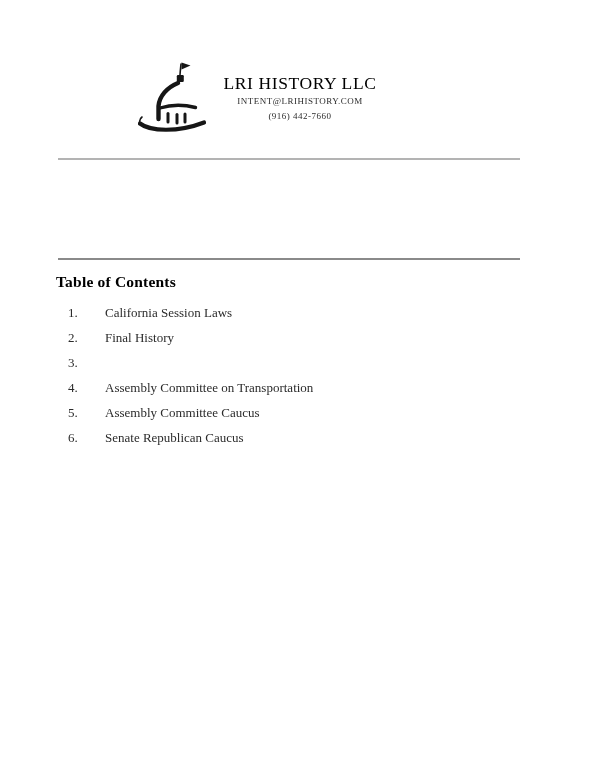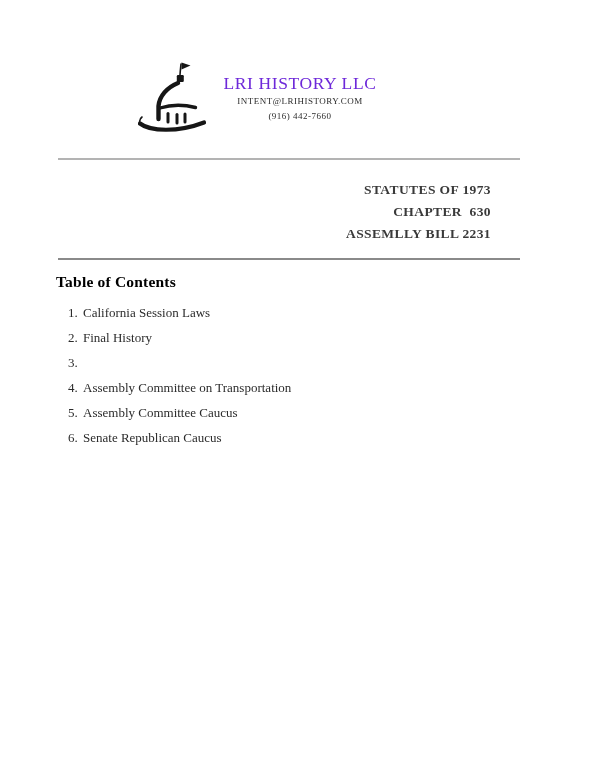--- a/index.html
+++ b/index.html
@@ -24,21 +24,21 @@
   .brand {
     position: absolute;
     left: 188px;
     top: 73px;
     width: 224px;
     text-align: center;
   }
   .brand-name {
     font-size: 17.5px;
     letter-spacing: 0.6px;
-    color: #6d28d9;
+    color: #000000;
     white-space: nowrap;
   }
   .brand-contact {
     font-size: 9px;
     letter-spacing: 0.5px;
     line-height: 14.5px;
     color: #2b2b2b;
   }
   .brand-contact div { white-space: nowrap; }
 
@@ -90,21 +90,21 @@
     top: 300px;
   }
   .toc-item {
     display: flex;
     height: 25px;
     line-height: 25px;
     font-size: 13px;
     color: #2b2b2b;
   }
   .toc-num { min-width: 15px; }
-  .toc-label { margin-left: 0; white-space: nowrap; }
+  .toc-label { margin-left: 22px; white-space: nowrap; }
 
   .logo svg path, .logo svg line { stroke: #161616; fill: none; stroke-linecap: round; }
   .logo svg .fill { fill: #161616; stroke: none; }
 </style>
 </head>
 <body>
 
 <div class="page">
 
   <div class="logo">
@@ -132,25 +132,20 @@
   <div class="brand">
     <div class="brand-name">LRI HISTORY LLC</div>
     <div class="brand-contact">
       <div>INTENT@LRIHISTORY.COM</div>
       <div>(916) 442-7660</div>
     </div>
   </div>
 
   <div class="rule-1"></div>
 
-  <div class="ref-block">
-    <div class="ref-line">STATUTES OF 1973</div>
-    <div class="ref-line">CHAPTER  630</div>
-    <div class="ref-line">ASSEMLLY BILL 2231</div>
-  </div>
 
   <div class="rule-2"></div>
 
   <div class="toc-heading">Table of Contents</div>
 
   <div class="toc-list">
     <div class="toc-item">
       <span class="toc-num">1.</span>
       <span class="toc-label">California Session Laws</span>
     </div>

